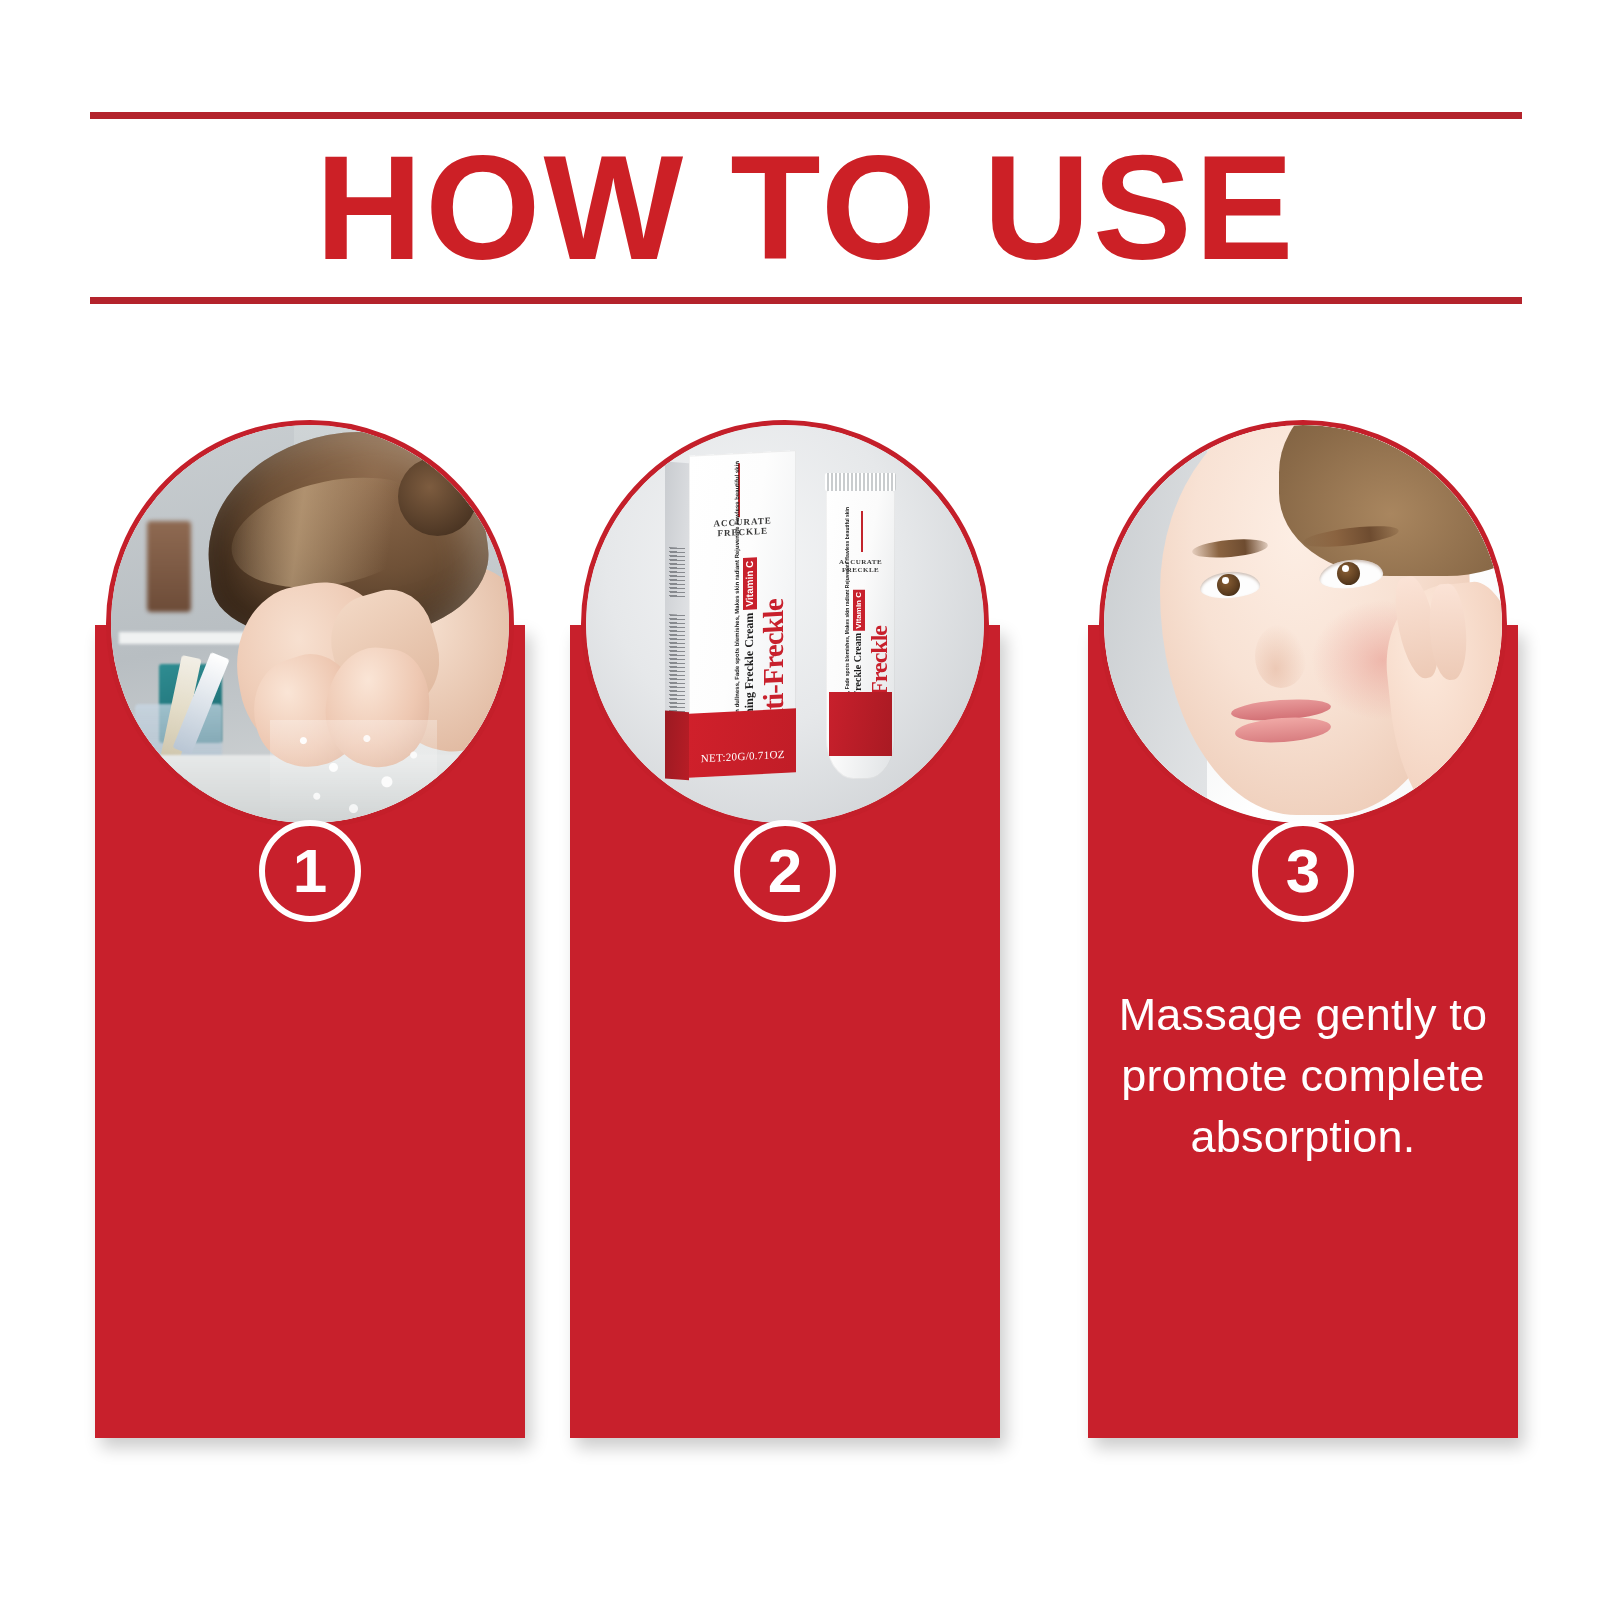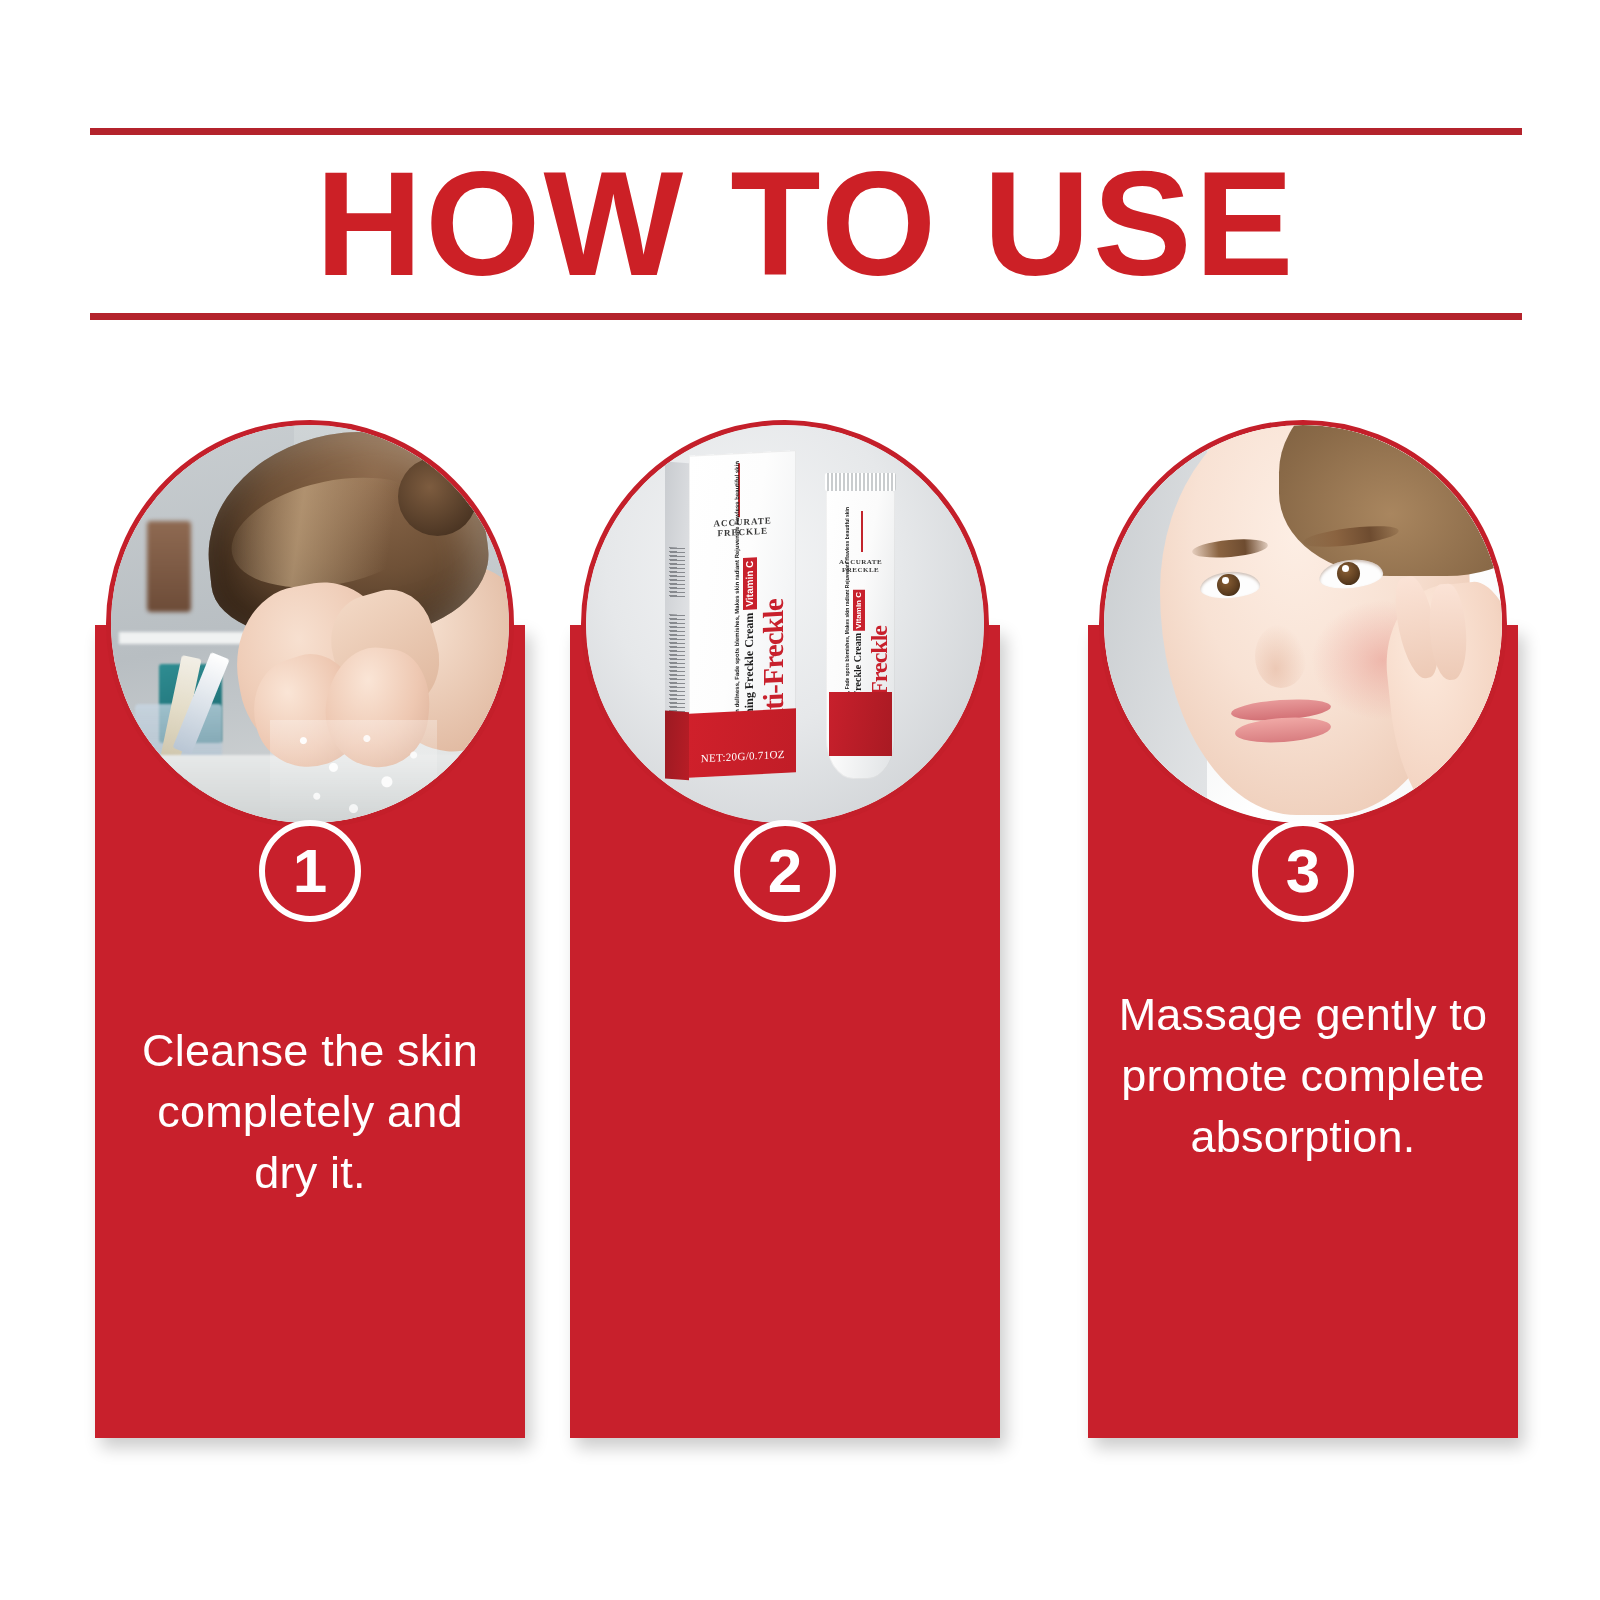--- a/index.html
+++ b/index.html
@@ -18,21 +18,21 @@
   .page {
     position: absolute;
     inset: 0;
     background: #ffffff;
   }
 
   
   .header {
     position: absolute;
     left: 90px;
-    top: 128px;
+    top: 112px;
     width: 1432px;
     height: 192px;
   }
   .rule {
     position: absolute;
     left: 0;
     width: 100%;
     height: 7px;
     background: #B4232C;
   }
@@ -532,21 +532,20 @@
             <div class="wash-face"></div>
             <div class="wash-neck"></div>
             <div class="wash-hand-a"></div>
             <div class="wash-hand-b"></div>
             <div class="wash-water"></div>
           </div>
         </div>
       </div>
 
       <div class="badge">1</div>
-      <div class="caption cap-1">Cleanse the skin completely and dry it.</div>
     </div>
 
     <div class="step step-2">
       <div class="card-body"></div>
 
       <div class="photo-ring">
         <div class="photo-inner">
           <div class="scene-product">
 
             <div class="pack-box">

